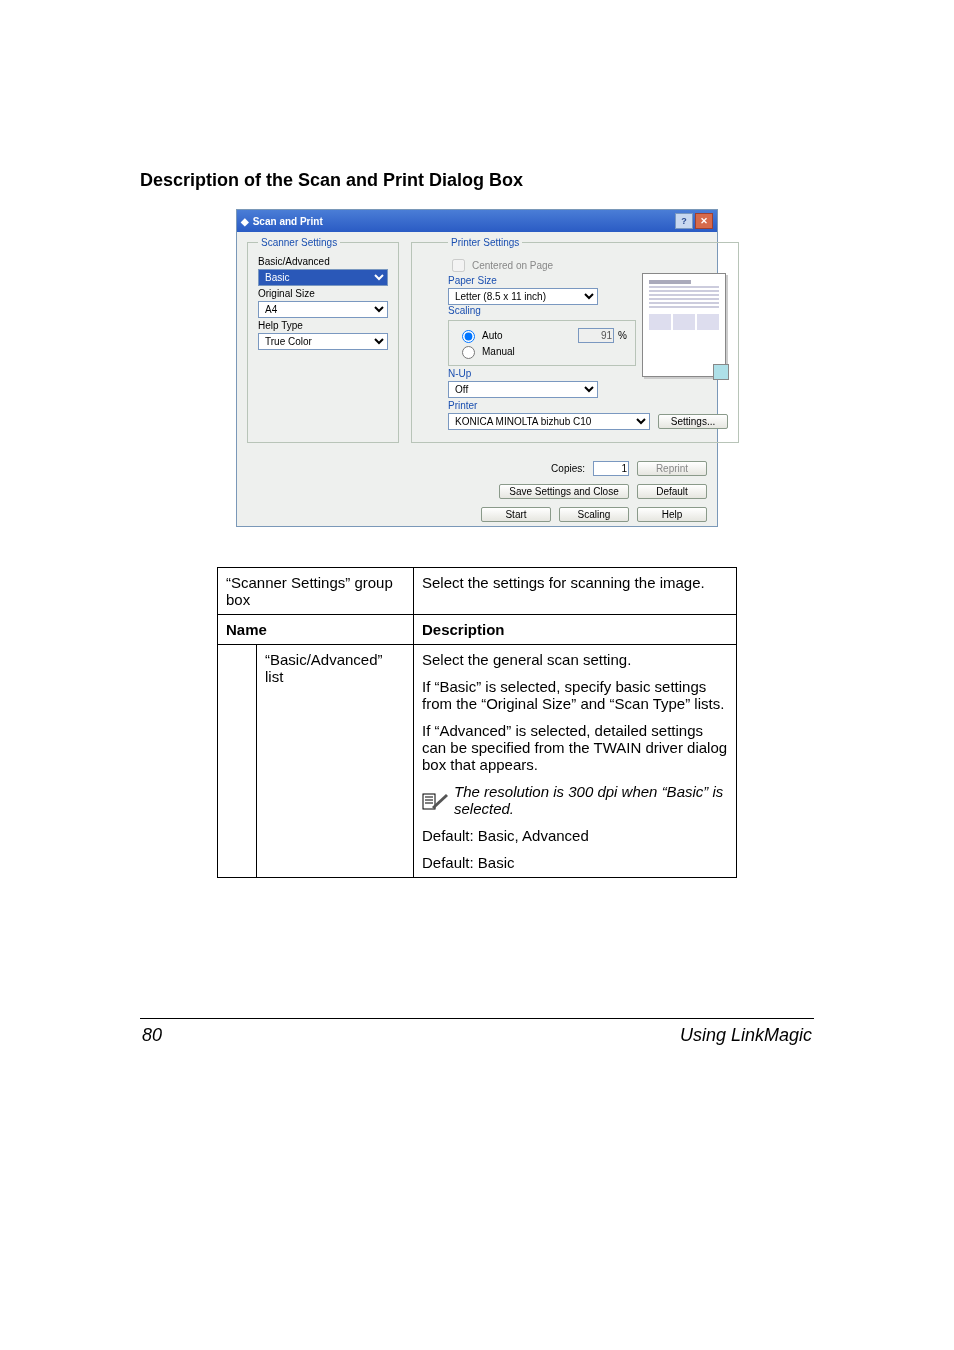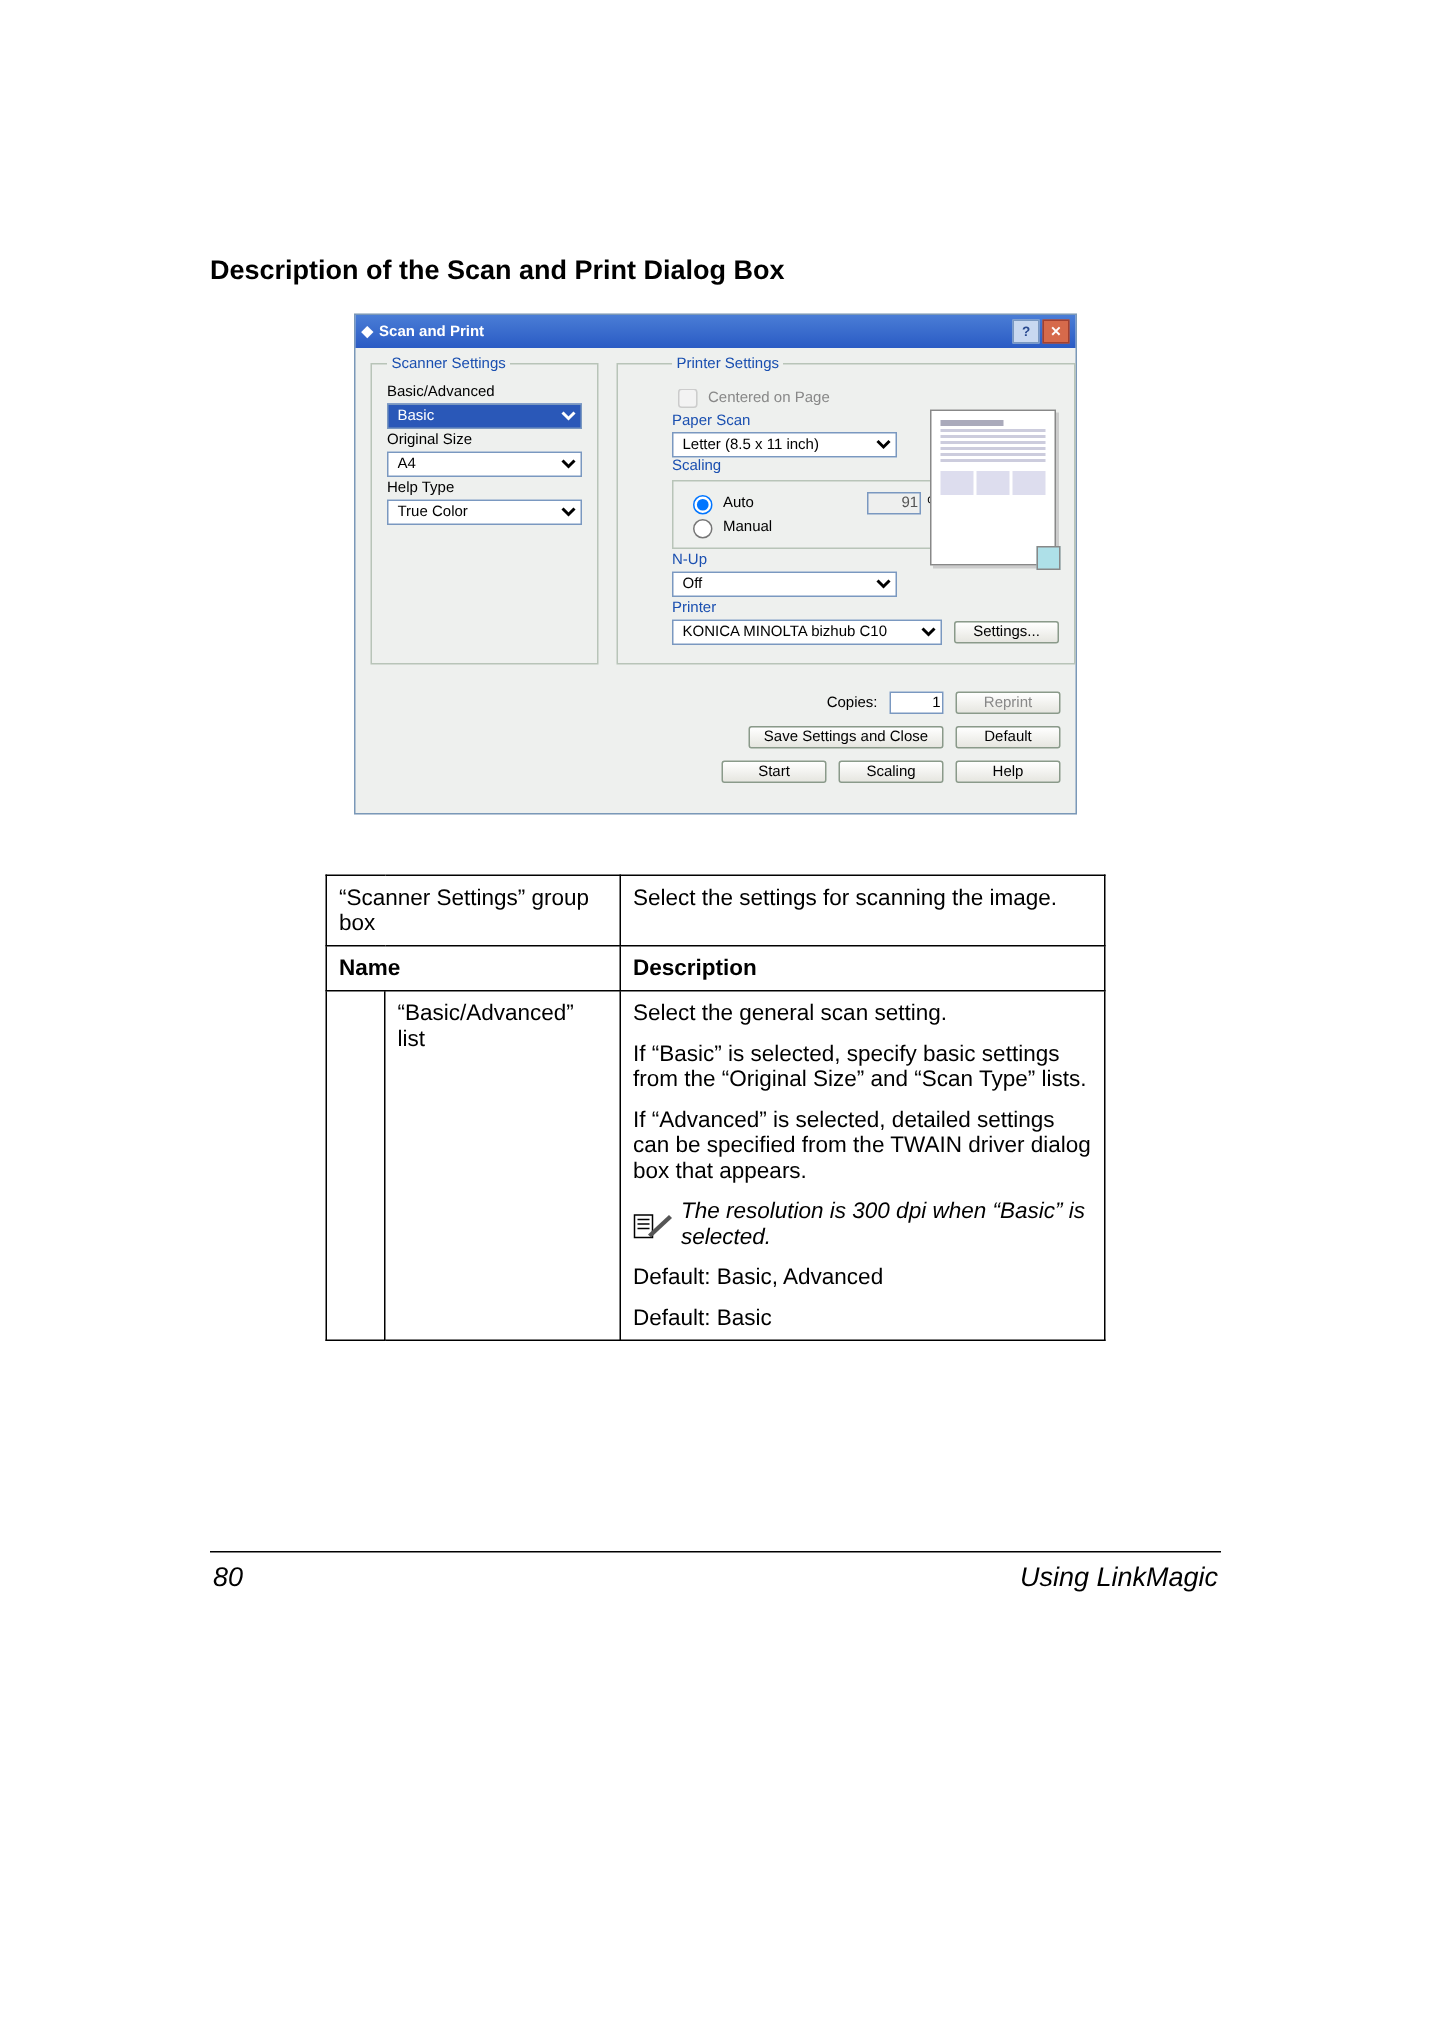--- a/index.html
+++ b/index.html
@@ -93,21 +93,21 @@
     display:flex; flex-direction:column;
     padding:6px;
     gap:2px;
   }
   .preview .line { height:2px; background:#ccd; }
   .preview .line.title { height:4px; background:#aab; width:60%;}
   .preview .barrow { display:flex; gap:2px; margin-top:4px;}
   .preview .barrow div { height:16px; background:#dde; flex:1;}
   .preview .corner { position:absolute; right:-4px; bottom:-4px; width:14px;height:14px; border:1px solid #888; background:#aee0e8;}
   .dlg-buttons {
-    padding: 8px 10px 20px 10px;
+    padding: 8px 10px 4px 10px;
     display:flex; flex-direction:column; align-items:flex-end; gap:8px;
   }
   .row { display:flex; gap:8px; align-items:center;}
   .winbtn {
     min-width: 90px;
     padding: 1px 8px;
     font-size:10px;
     background: linear-gradient(#fff,#e6e6e0);
     border:1px solid #8a9a8a;
     border-radius:2px;
@@ -183,21 +183,21 @@
           <option>True Color</option>
         </select>
       </div>
 
       <div class="group right-group">
         <span class="group-title">Printer Settings</span>
         <div class="chk">
           <input type="checkbox" disabled="" style="">
           <span>Centered on Page</span>
         </div>
-        <span class="lbl" style="color:#1a4fb0;">Paper Scan</span>
+        <span class="lbl" style="color:#1a4fb0;">Paper Size</span>
         <select class="ms">
           <option>Letter (8.5 x 11 inch)</option>
         </select>
 
         <div style="height:6px;"></div>
         <span class="lbl" style="color:#1a4fb0;">Scaling</span>
         <div class="scale-box">
           <div class="radio-row">
             <input type="radio" checked="" style="">
             <span>Auto</span>
@@ -212,21 +212,21 @@
         </div>
 
         <span class="lbl" style="color:#1a4fb0;">N-Up</span>
         <select class="ms">
           <option>Off</option>
         </select>
 
         <div style="height:8px;"></div>
         <span class="lbl" style="color:#1a4fb0;">Printer</span>
         <div class="row">
-          <select class="ms" style="width:180px;">
+          <select class="ms" style="width:202px;">
             <option>KONICA MINOLTA bizhub C10</option>
           </select>
           <button class="winbtn small">Settings...</button>
         </div>
 
         
         <div class="preview">
           <div class="line title"></div>
           <div class="line"></div>
             <div class="line"></div>

